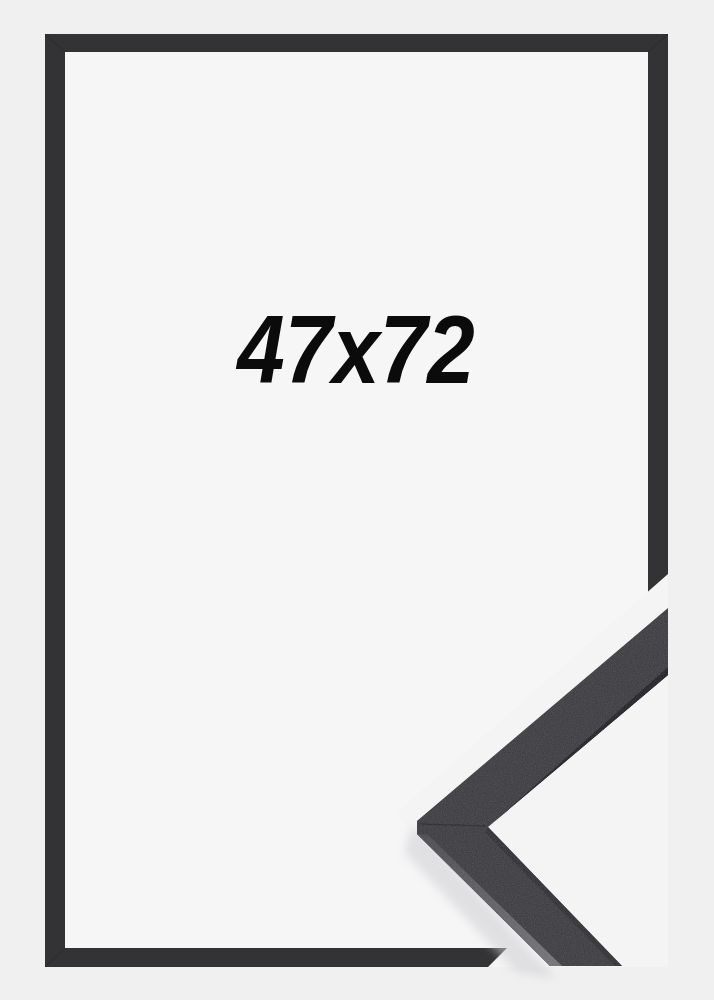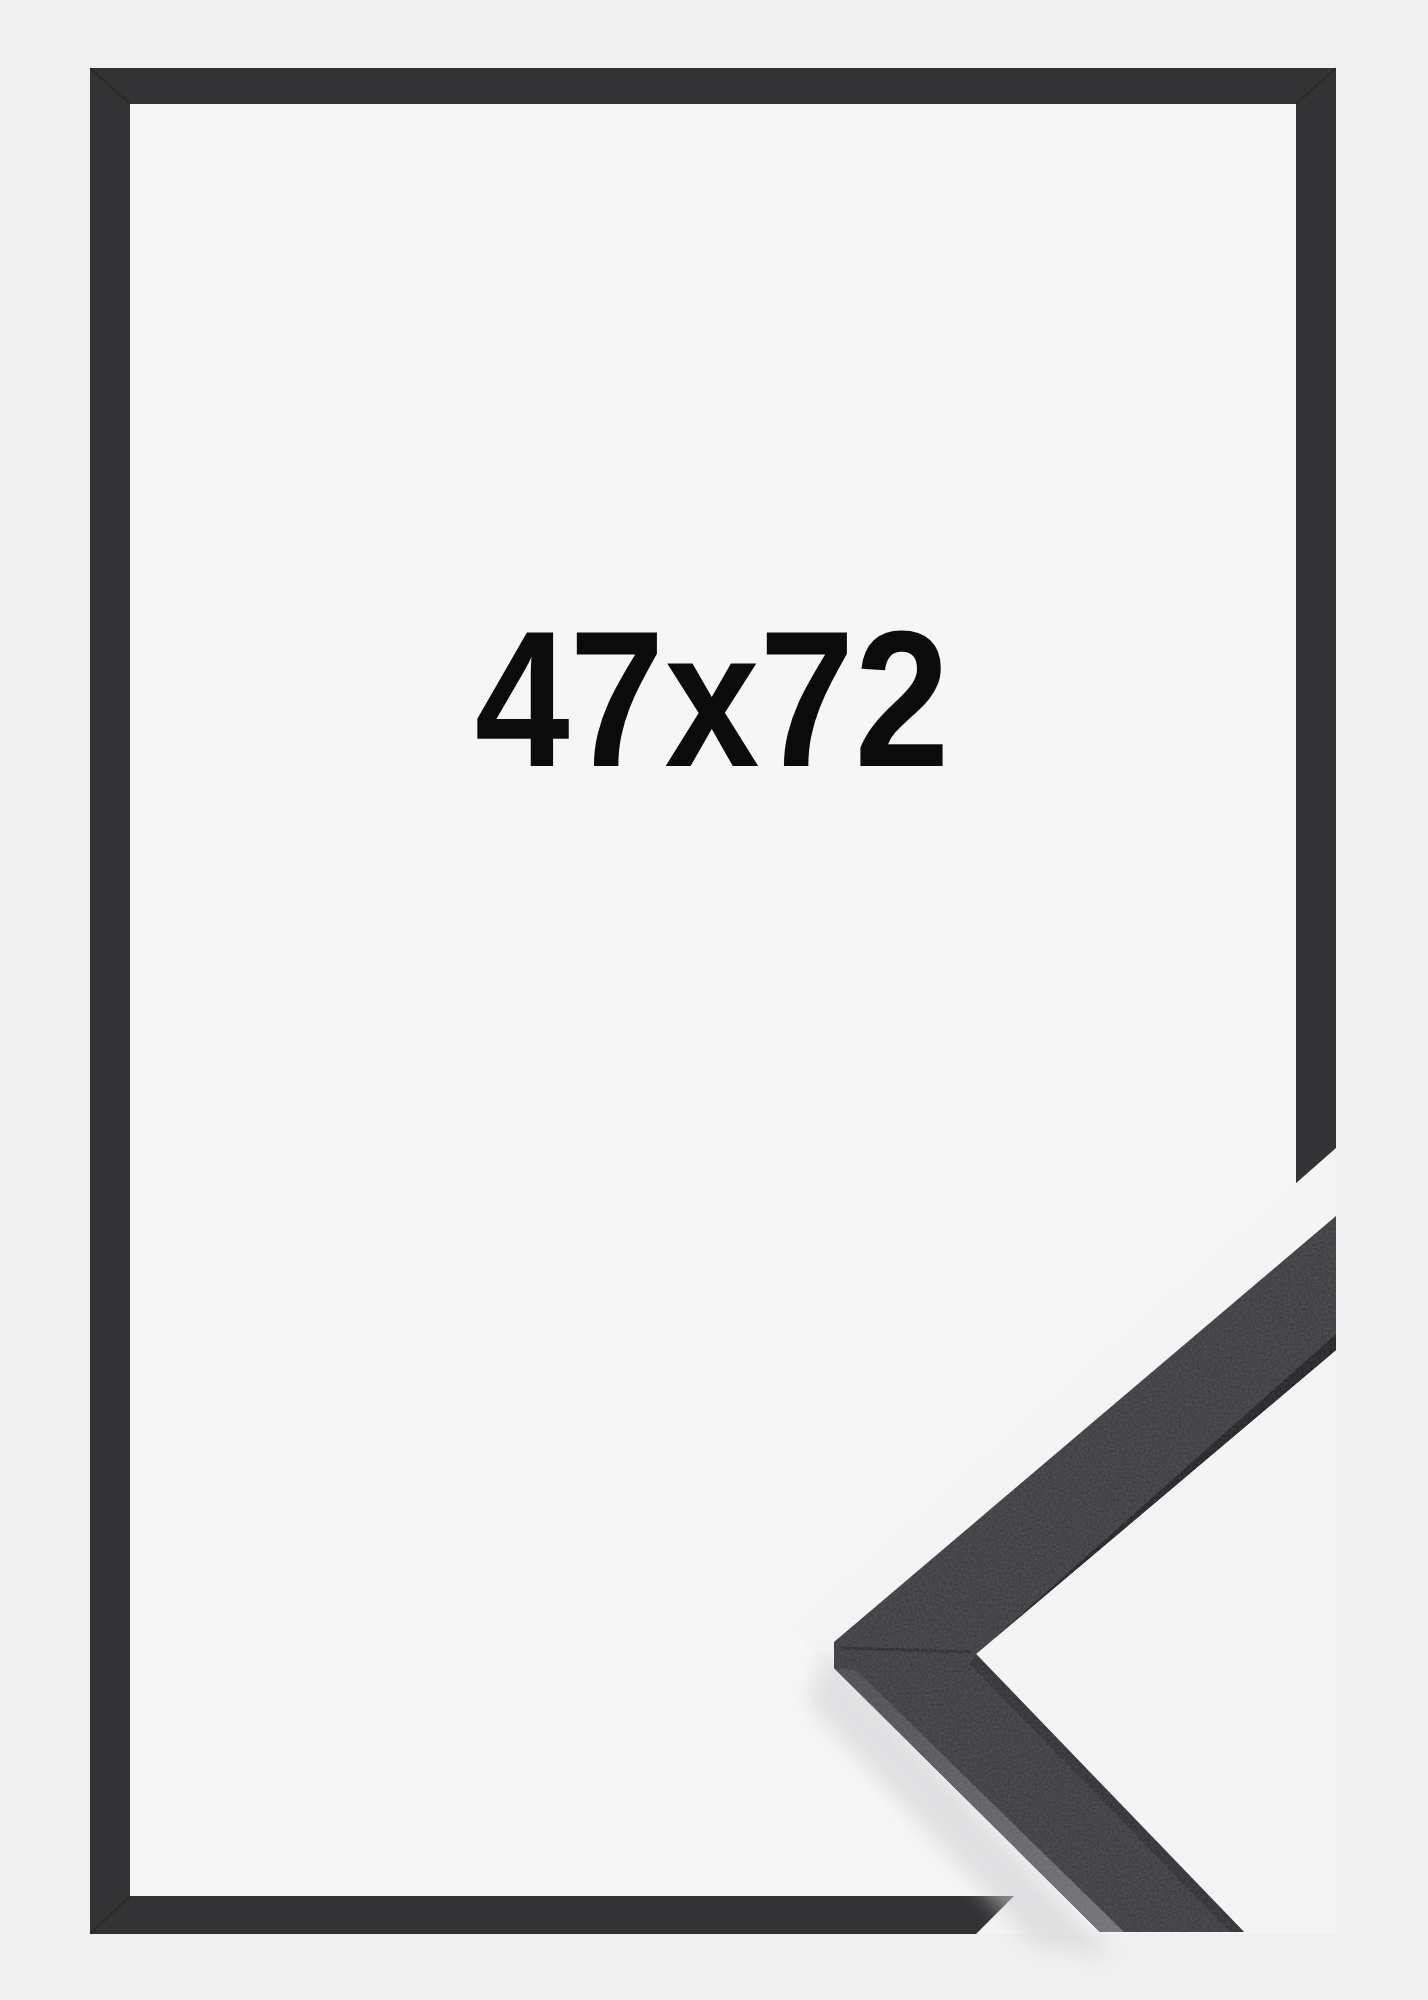--- a/index.html
+++ b/index.html
@@ -6,20 +6,21 @@
     margin: 0;
     padding: 0;
     background: #f0f0f1;
     font-family: "Liberation Sans", "DejaVu Sans", sans-serif;
   }
   .canvas {
     position: relative;
     width: 684px;
     height: 1000px;
     overflow: hidden;
+    font-style: italic;
   }
   .canvas svg {
     display: block;
     width: 714px;
     height: 1000px;
   }
   .size-label-text {
     font-family: "Liberation Sans", "DejaVu Sans", sans-serif;
     font-weight: bold;
   }

